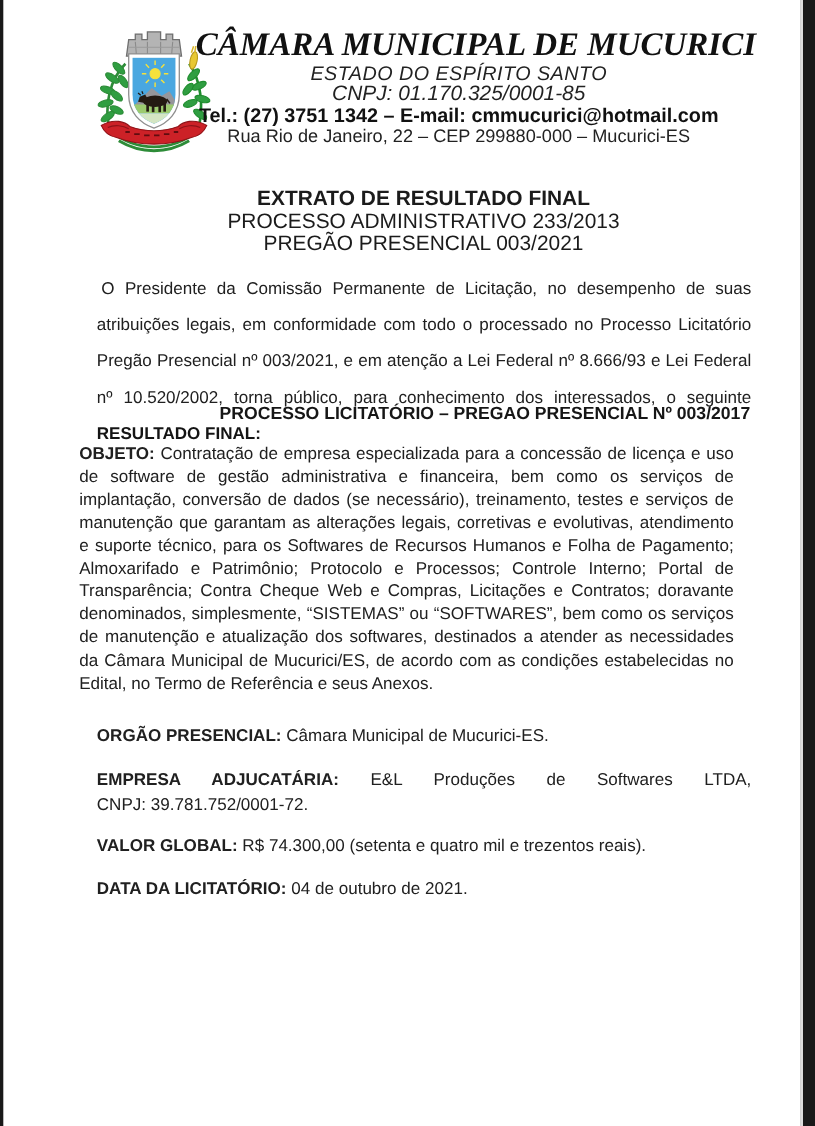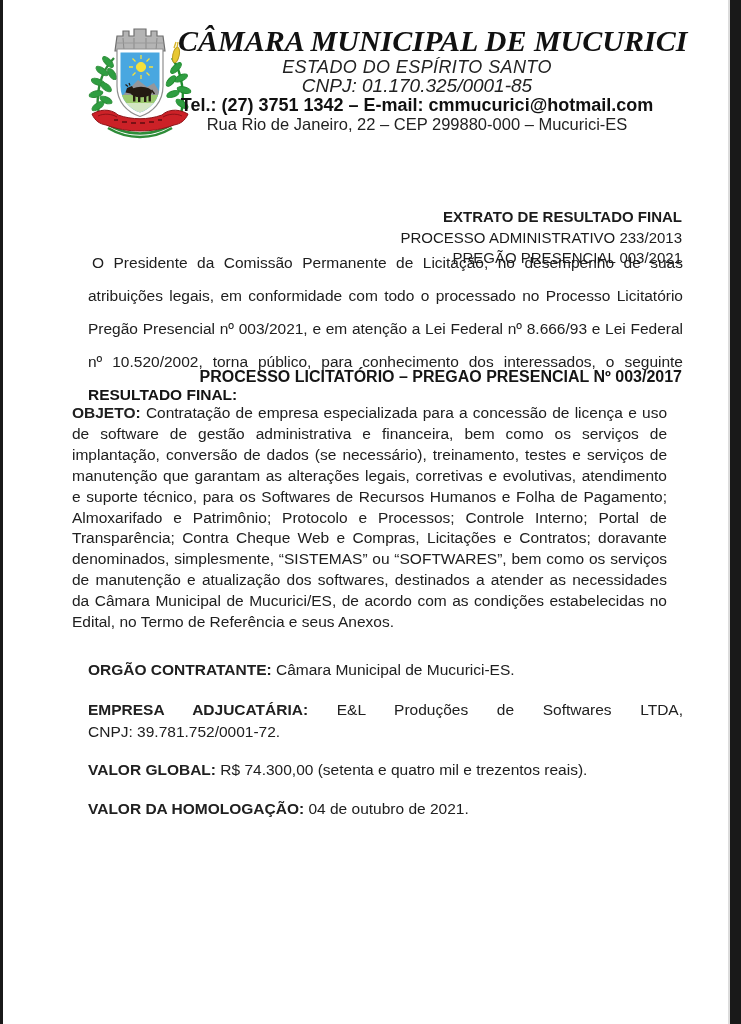--- a/index.html
+++ b/index.html
@@ -16,22 +16,22 @@
   .header-text{position:absolute;left:178px;top:24px;width:478px;text-align:center;}
   .org-name{
     font-family:"Liberation Serif", serif;font-style:italic;font-weight:bold;
     font-size:30px;line-height:33px;color:#111;white-space:nowrap;
   }
   .state-line{font-size:18px;font-style:italic;line-height:21px;letter-spacing:.4px;color:#222;}
   .cnpj-line{font-size:19px;font-style:italic;line-height:16px;color:#222;}
   .contact-line{font-size:18px;font-weight:bold;line-height:19px;margin-top:2px;color:#111;}
   .address-line{font-size:16.5px;line-height:19px;color:#222;}
 
-  .title-block{position:absolute;left:88px;top:171px;width:594px;text-align:right;
-    font-size:15px;line-height:20.5px;color:#1b1b1b;margin-top:36px;}
+  .title-block{position:absolute;left:88px;top:171px;width:594px;text-align:center;
+    font-size:19px;line-height:20.5px;color:#1b1b1b;}
   .title-block .t1{font-weight:bold;}
 
   .bodytext{font-size:15.5px;text-align:justify;color:#202020;margin:0;}
 
   .intro{position:absolute;left:88px;top:246px;width:595px;line-height:33px;text-indent:4px;}
   .intro b{color:#141414;}
 
   .section-heading{position:absolute;left:88px;top:368px;width:594px;text-align:right;
     font-weight:bold;font-size:16px;color:#161616;}
 
@@ -136,22 +136,22 @@
   <div class="t2">PROCESSO ADMINISTRATIVO 233/2013</div>
   <div class="t3">PREGÃO PRESENCIAL 003/2021</div>
 </div>
 
 <p class="bodytext intro"><span>O Presidente da Comissão Permanente de Licitação, no desempenho de suas atribuições legais, em conformidade com todo o processado no Processo Licitatório Pregão Presencial nº 003/2021, e em atenção a Lei Federal nº 8.666/93 e Lei Federal nº 10.520/2002, torna público, para conhecimento dos interessados, o seguinte</span> <b>RESULTADO FINAL:</b></p>
 
 <div class="section-heading">PROCESSO LICITATÓRIO – PREGAO PRESENCIAL Nº 003/2017</div>
 
 <p class="bodytext objeto"><b>OBJETO:</b> <span>Contratação de empresa especializada para a concessão de licença e uso de software de gestão administrativa e financeira, bem como os serviços de implantação, conversão de dados (se necessário), treinamento, testes e serviços de manutenção que garantam as alterações legais, corretivas e evolutivas, atendimento e suporte técnico, para os Softwares de Recursos Humanos e Folha de Pagamento; Almoxarifado e Patrimônio; Protocolo e Processos; Controle Interno; Portal de Transparência; Contra Cheque Web e Compras, Licitações e Contratos; doravante denominados, simplesmente, “SISTEMAS” ou “SOFTWARES”, bem como os serviços de manutenção e atualização dos softwares, destinados a atender as necessidades da Câmara Municipal de Mucurici/ES, de acordo com as condições estabelecidas no Edital, no Termo de Referência e seus Anexos.</span></p>
 
-<p class="bodytext orgao"><b>ORGÃO CONTRATANTE:</b> <span>Câmara Municipal de Mucurici-ES.</span></p>
+<p class="bodytext orgao"><b>ORGÃO PRESENCIAL:</b> <span>Câmara Municipal de Mucurici-ES.</span></p>
 
 <div class="empresa">
   <span class="line1"><b>EMPRESA ADJUCATÁRIA:</b> <span>E&amp;L Produções de Softwares LTDA,</span></span>
   <span class="line2">CNPJ: 39.781.752/0001-72.</span>
 </div>
 
 <p class="bodytext valor"><b>VALOR GLOBAL:</b> <span>R$ 74.300,00 (setenta e quatro mil e trezentos reais).</span></p>
 
-<p class="bodytext homologacao"><b>VALOR DA HOMOLOGAÇÃO:</b> <span>04 de outubro de 2021.</span></p>
+<p class="bodytext homologacao"><b>DATA DA LICITATÓRIO:</b> <span>04 de outubro de 2021.</span></p>
 
 </body></html>

